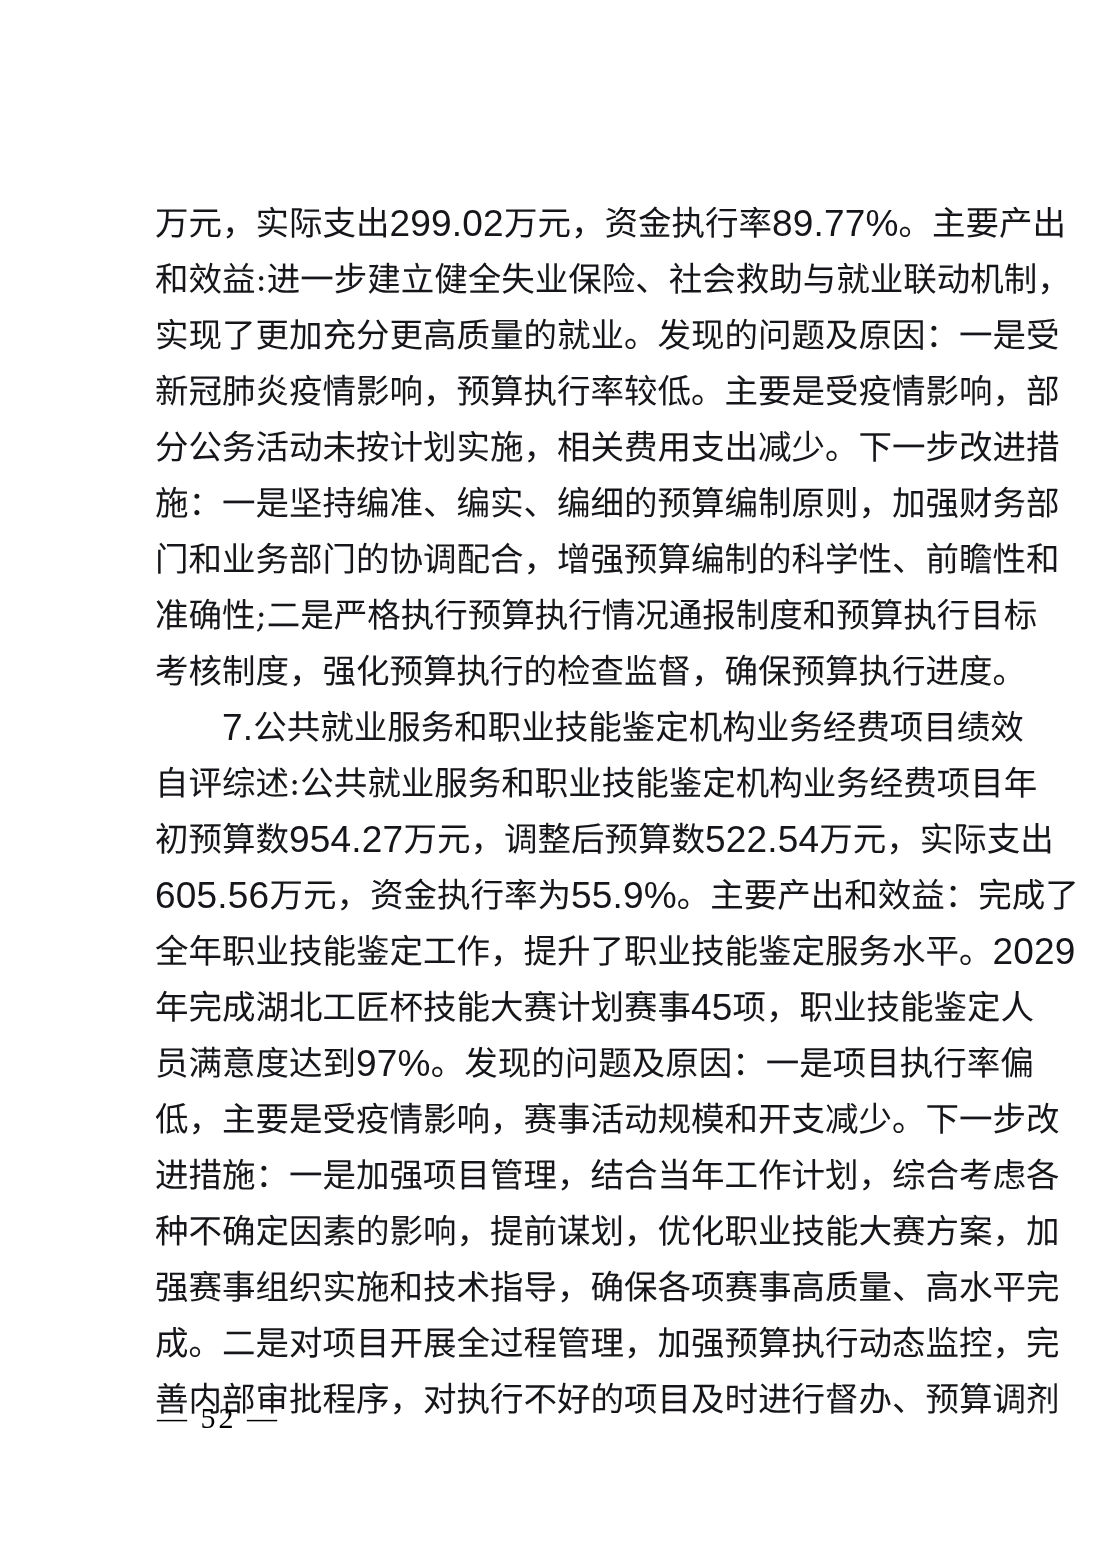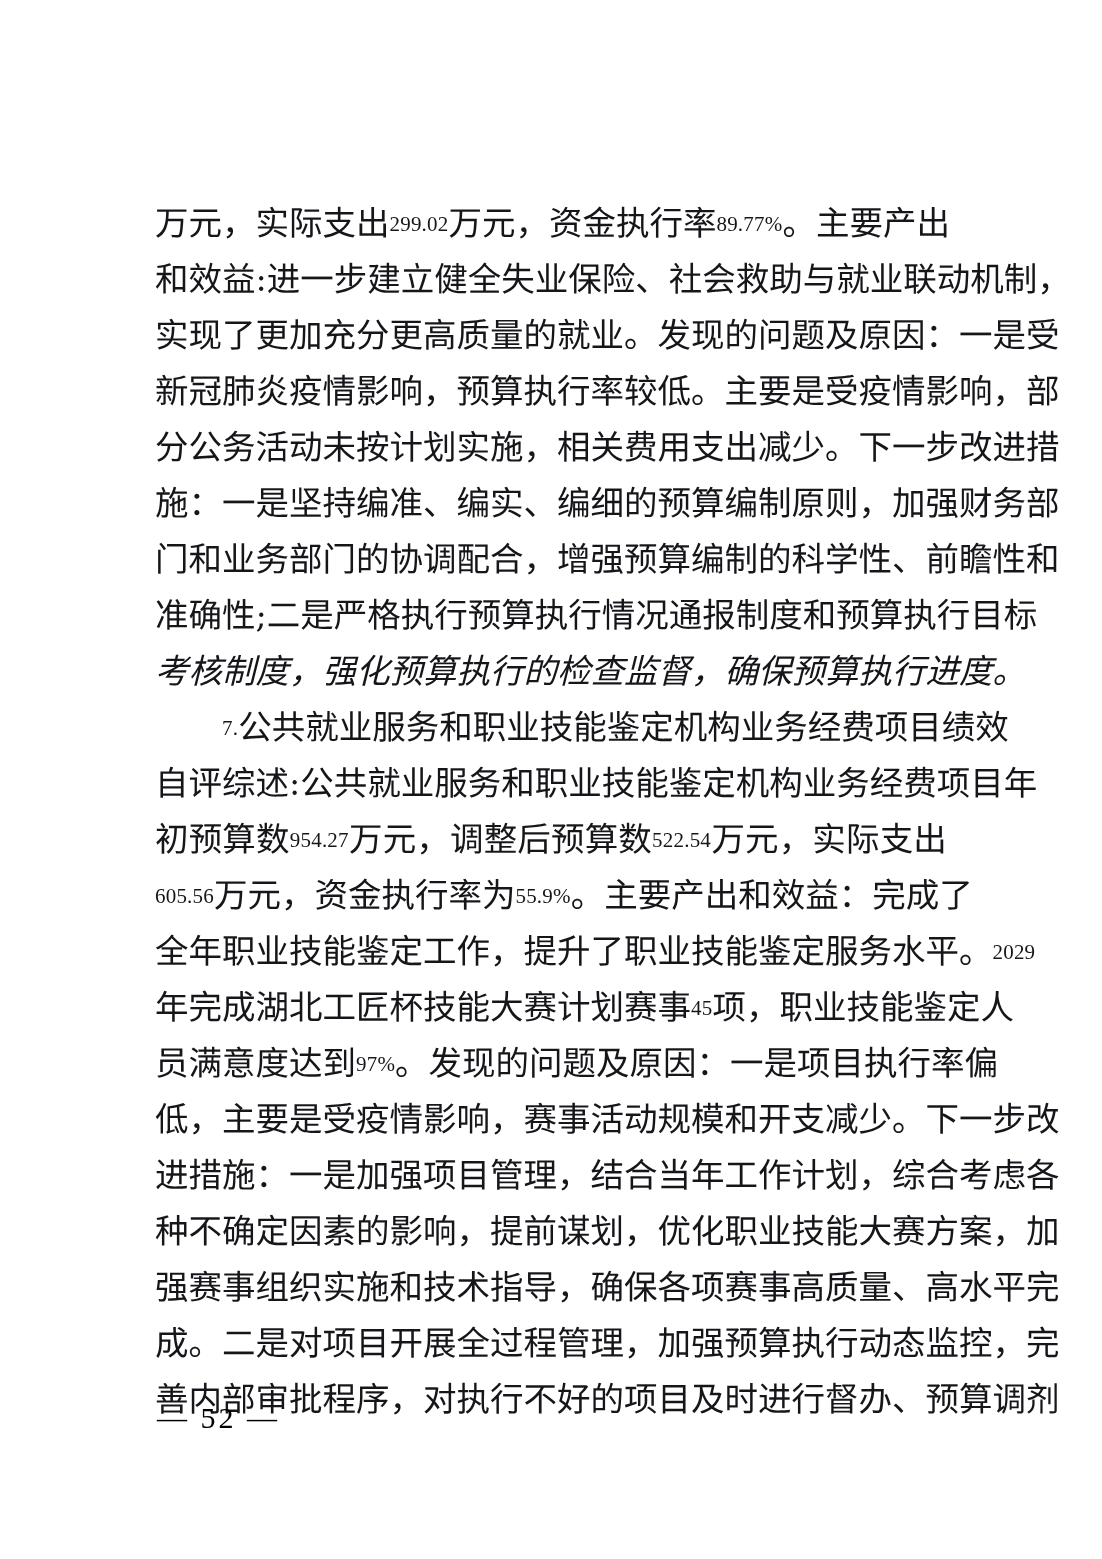--- a/index.html
+++ b/index.html
@@ -34,29 +34,28 @@
     line-height: 56px;
     font-size: 33.5px;
     white-space: nowrap;
     color: #16161a;
     letter-spacing: 0;
   }
   
   .doc-line.ragged {
     display: block;
     text-align: center;
-    font-style: italic;
   }
   .doc-line .ch {
     display: inline-block;
   }
   
   .doc-line .num {
-    font-family: Liberation Serif, serif;
-    font-size: 21px;
+    font-family: Liberation Sans, sans-serif;
+    font-size: 37px;
     letter-spacing: 0.2px;
   }
   .page-number {
     position: absolute;
     left: 157px;
     top: 1398px;
     font-family: "Liberation Serif", "DejaVu Serif", serif;
     font-size: 30px;
     line-height: 40px;
     color: #000000;

